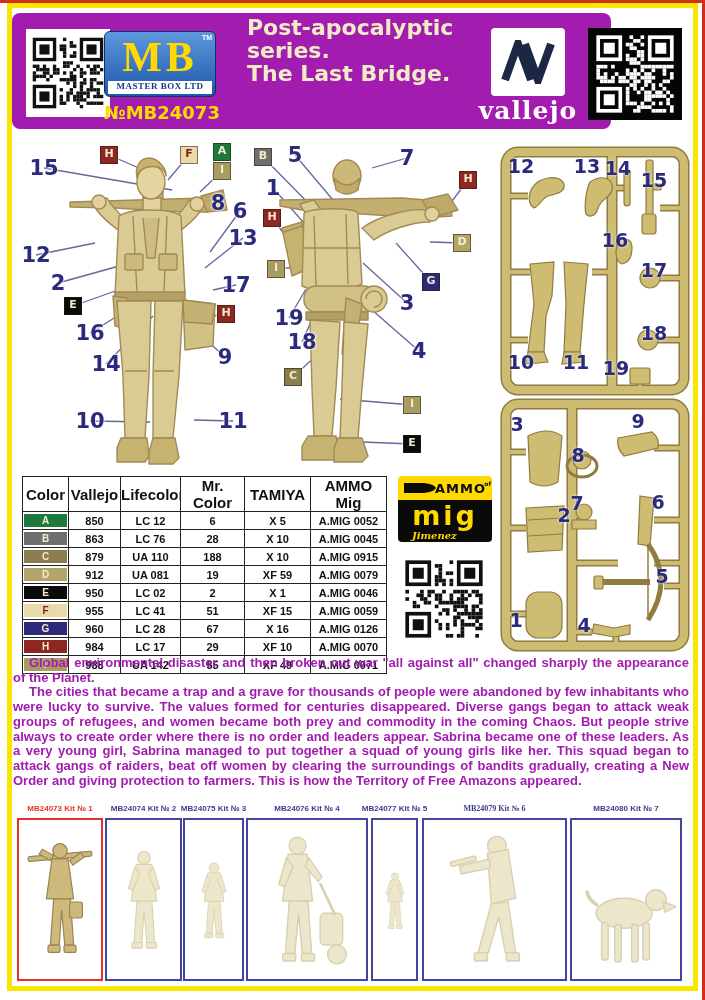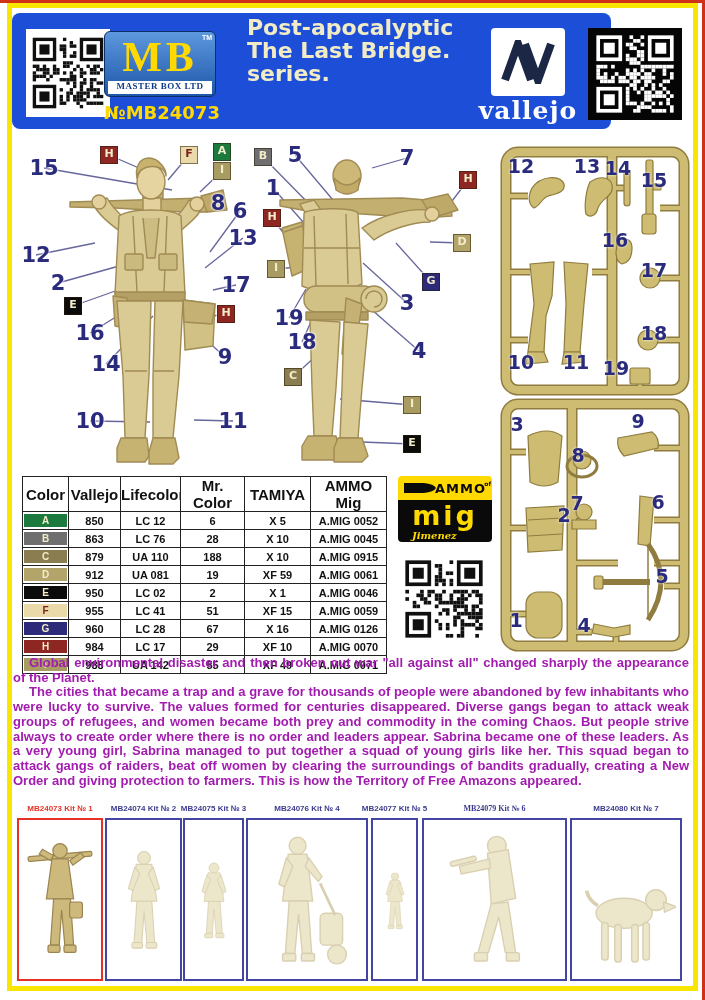--- a/index.html
+++ b/index.html
@@ -3,21 +3,21 @@
 <meta charset="utf-8">
 <style>
   html,body{margin:0;padding:0;background:#fff;}
   #page{position:relative;width:705px;height:1000px;background:#fff;overflow:hidden;
         font-family:"Liberation Sans",sans-serif;}
   .edge-top{position:absolute;left:0;top:0;width:705px;height:3px;background:#d03018;}
   .edge-right{position:absolute;right:0;top:0;width:3px;height:1000px;background:#d03018;}
   .frame{position:absolute;left:7px;top:3px;width:691px;height:988px;border:5px solid #f8e600;
          box-sizing:border-box;pointer-events:none;z-index:40;}
   
-  #hdr{position:absolute;left:12px;top:13px;width:599px;height:116px;background:#1d4ed8;border-radius:8px;}
+  #hdr{position:absolute;left:12px;top:13px;width:599px;height:116px;background:#a21caf;border-radius:8px;}
   .qr{position:absolute;overflow:hidden;}
   #qr1{left:14px;top:16px;width:84px;height:88px;}
   #qr2{left:576px;top:15px;width:94px;height:92px;}
   #mbblock{position:absolute;left:92px;top:18px;width:112px;}
   .mb-box{width:112px;height:66px;background:linear-gradient(#5d98de,#1e56a8);border:1px solid #0c2f66;
           border-radius:6px;position:relative;box-sizing:border-box;}
   .mb-letters{font:700 42px/50px "Liberation Serif",serif;color:#ffd900;text-align:center;letter-spacing:4px;}
   .tm{position:absolute;top:2px;right:3px;color:#fff;font:700 7px "Liberation Sans",sans-serif;}
   .mb-strip{position:absolute;bottom:2px;left:3px;right:3px;background:#fff;height:13px;line-height:13px;
             text-align:center;font:700 9px "Liberation Serif",serif;color:#123a8c;letter-spacing:.5px;}
@@ -205,22 +205,22 @@
     <div id="mbblock">
       <div class="mb-box">
         <div class="mb-letters">MB</div>
         <div class="tm">TM</div>
         <div class="mb-strip">MASTER BOX LTD</div>
       </div>
       <div class="kitno">№MB24073</div>
     </div>
     <div id="title">
       <div>Post-apocalyptic</div>
+      <div>series.</div>
       <div>The Last Bridge.</div>
-      <div>series.</div>
     </div>
     <div id="valblock">
       <div class="av-box">
         <svg width="58" height="44" viewBox="0 0 58 44">
           <polyline points="6,40 19,4 32,40" fill="none" stroke="#1b2745" stroke-width="8"></polyline>
           <polyline points="26,4 39,40 52,4" fill="none" stroke="#1b2745" stroke-width="8"></polyline>
         </svg>
       </div>
       <div class="vallejo-name">vallejo</div>
     </div>
@@ -627,21 +627,21 @@
           <td>A.MIG 0915</td>
         </tr>
         <tr>
           <td class="sw">
             <div class="swd" style="background: rgb(179, 164, 106); color: rgb(243, 236, 200);">D</div>
           </td>
           <td>912</td>
           <td>UA 081</td>
           <td>19</td>
           <td>XF 59</td>
-          <td>A.MIG 0061</td>
+          <td>A.MIG 0079</td>
         </tr>
         <tr>
           <td class="sw">
             <div class="swd" style="background: rgb(11, 11, 11); color: rgb(243, 236, 200);">E</div>
           </td>
           <td>950</td>
           <td>LC 02</td>
           <td>2</td>
           <td>X 1</td>
           <td>A.MIG 0046</td>

